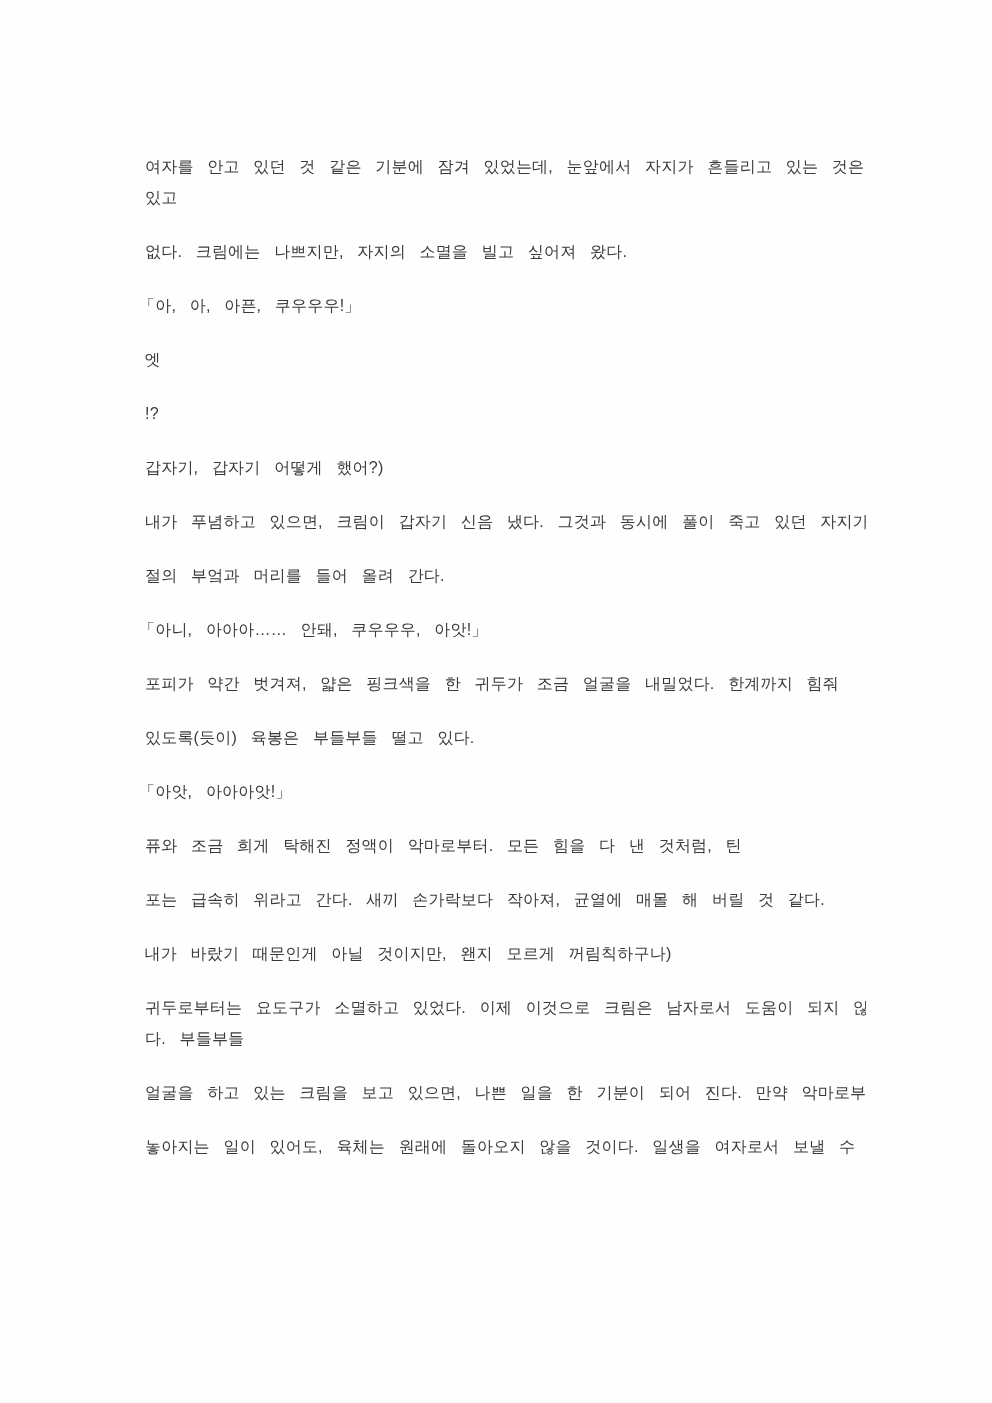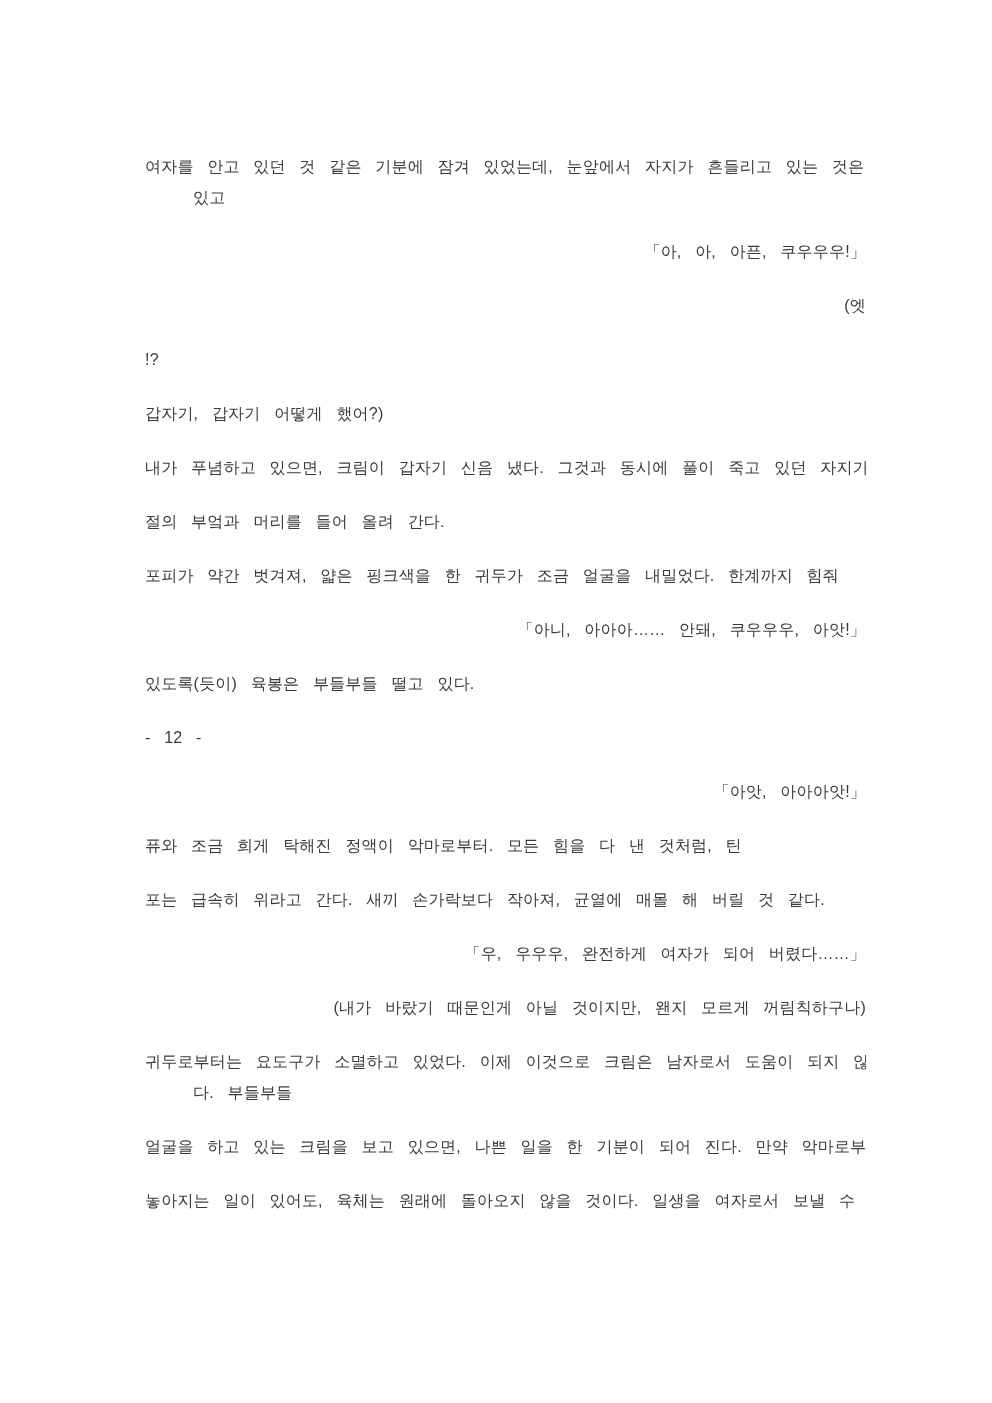--- a/index.html
+++ b/index.html
@@ -28,47 +28,44 @@
     word-spacing: 9px;
     letter-spacing: 0.2px;
     white-space: nowrap;
     overflow: hidden;
   }
   p.line.first {
     margin-top: 0;
   }
   p.line.wrap {
     margin-top: 9px;
-    margin-left: 48px;
   }
   p.line.hang {
     text-indent: -6px;
-    text-align: right;
   }
 </style>
 </head>
 <body>
 
 <div class="page">
   <div class="content">
     <p class="line first">여자를 안고 있던 것 같은 기분에 잠겨 있었는데, 눈앞에서 자지가 흔들리고 있는 것은 재미</p>
     <p class="line wrap">있고</p>
+    <p class="line">없다. 크림에는 나쁘지만, 자지의 소멸을 빌고 싶어져 왔다.</p>
     <p class="line hang">「아, 아, 아픈, 쿠우우우!」</p>
     <p class="line hang">(엣</p>
     <p class="line">!?</p>
     <p class="line">갑자기, 갑자기 어떻게 했어?)</p>
     <p class="line">내가 푸념하고 있으면, 크림이 갑자기 신음 냈다. 그것과 동시에 풀이 죽고 있던 자지가, 무</p>
     <p class="line">절의 부엌과 머리를 들어 올려 간다.</p>
+    <p class="line hang">「아니, 아아아…… 안돼, 쿠우우우, 아앗!」</p>
     <p class="line">포피가 약간 벗겨져, 얇은 핑크색을 한 귀두가 조금 얼굴을 내밀었다. 한계까지 힘줘</p>
-    <p class="line hang">「아니, 아아아…… 안돼, 쿠우우우, 아앗!」</p>
     <p class="line">있도록(듯이) 육봉은 부들부들 떨고 있다.</p>
-    <p class="line">- 12 -</p>
     <p class="line hang">「아앗, 아아아앗!」</p>
     <p class="line">퓨와 조금 희게 탁해진 정액이 악마로부터. 모든 힘을 다 낸 것처럼, 틴</p>
     <p class="line">포는 급속히 위라고 간다. 새끼 손가락보다 작아져, 균열에 매몰 해 버릴 것 같다.</p>
-    <p class="line hang">「우, 우우우, 완전하게 여자가 되어 버렸다……」</p>
     <p class="line hang">(내가 바랐기 때문인게 아닐 것이지만, 왠지 모르게 꺼림칙하구나)</p>
     <p class="line">귀두로부터는 요도구가 소멸하고 있었다. 이제 이것으로 크림은 남자로서 도움이 되지 않는</p>
     <p class="line wrap">다. 부들부들</p>
     <p class="line">얼굴을 하고 있는 크림을 보고 있으면, 나쁜 일을 한 기분이 되어 진다. 만약 악마로부터 해</p>
     <p class="line">놓아지는 일이 있어도, 육체는 원래에 돌아오지 않을 것이다. 일생을 여자로서 보낼 수 밖에</p>
   </div>
 </div>
 
 </body></html>

